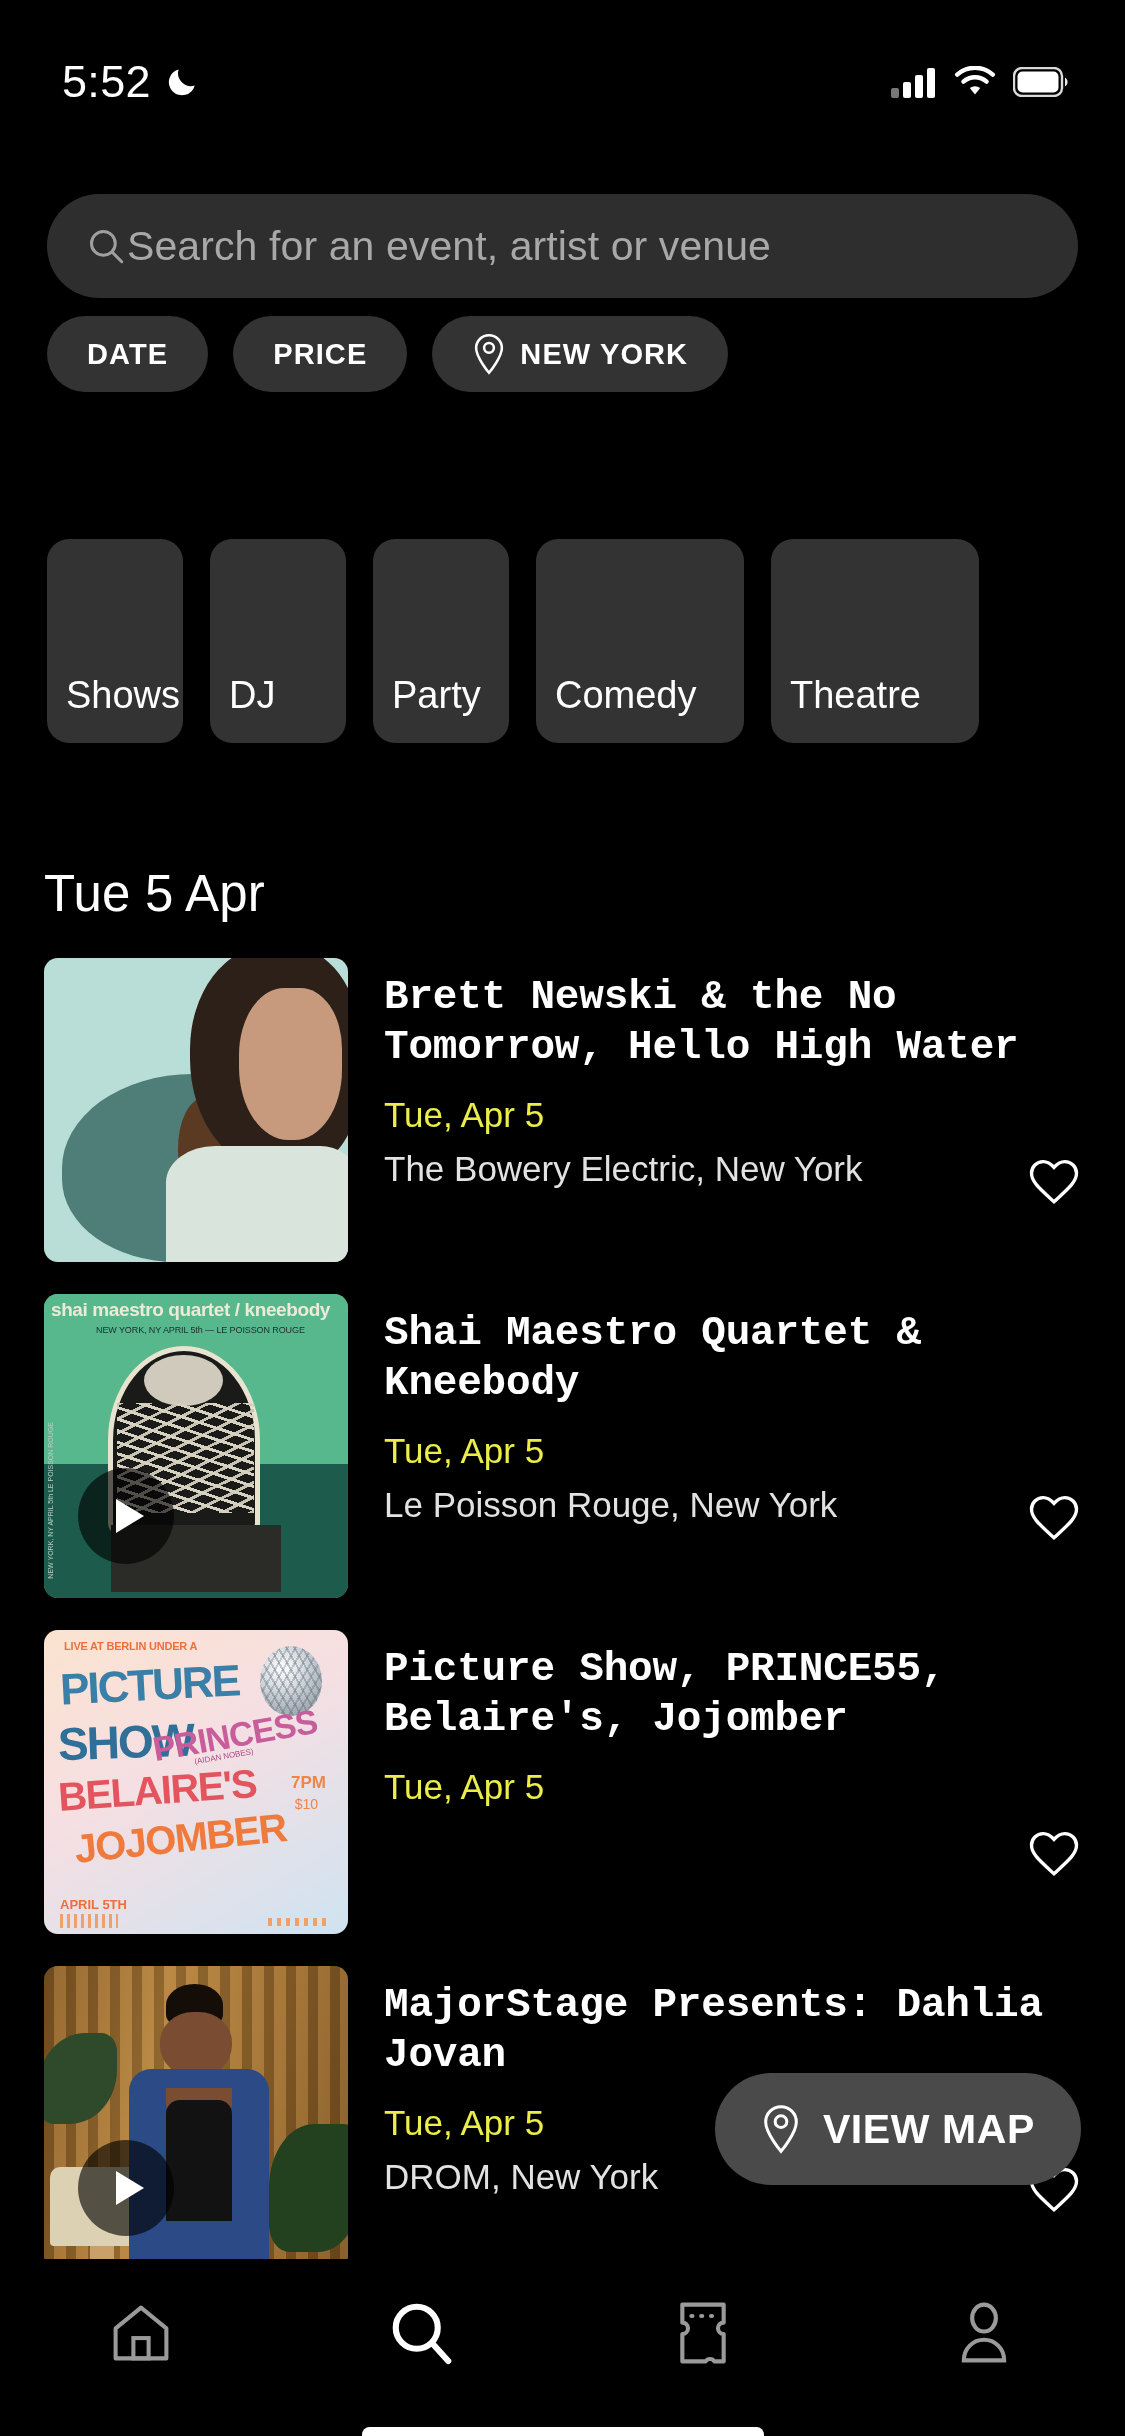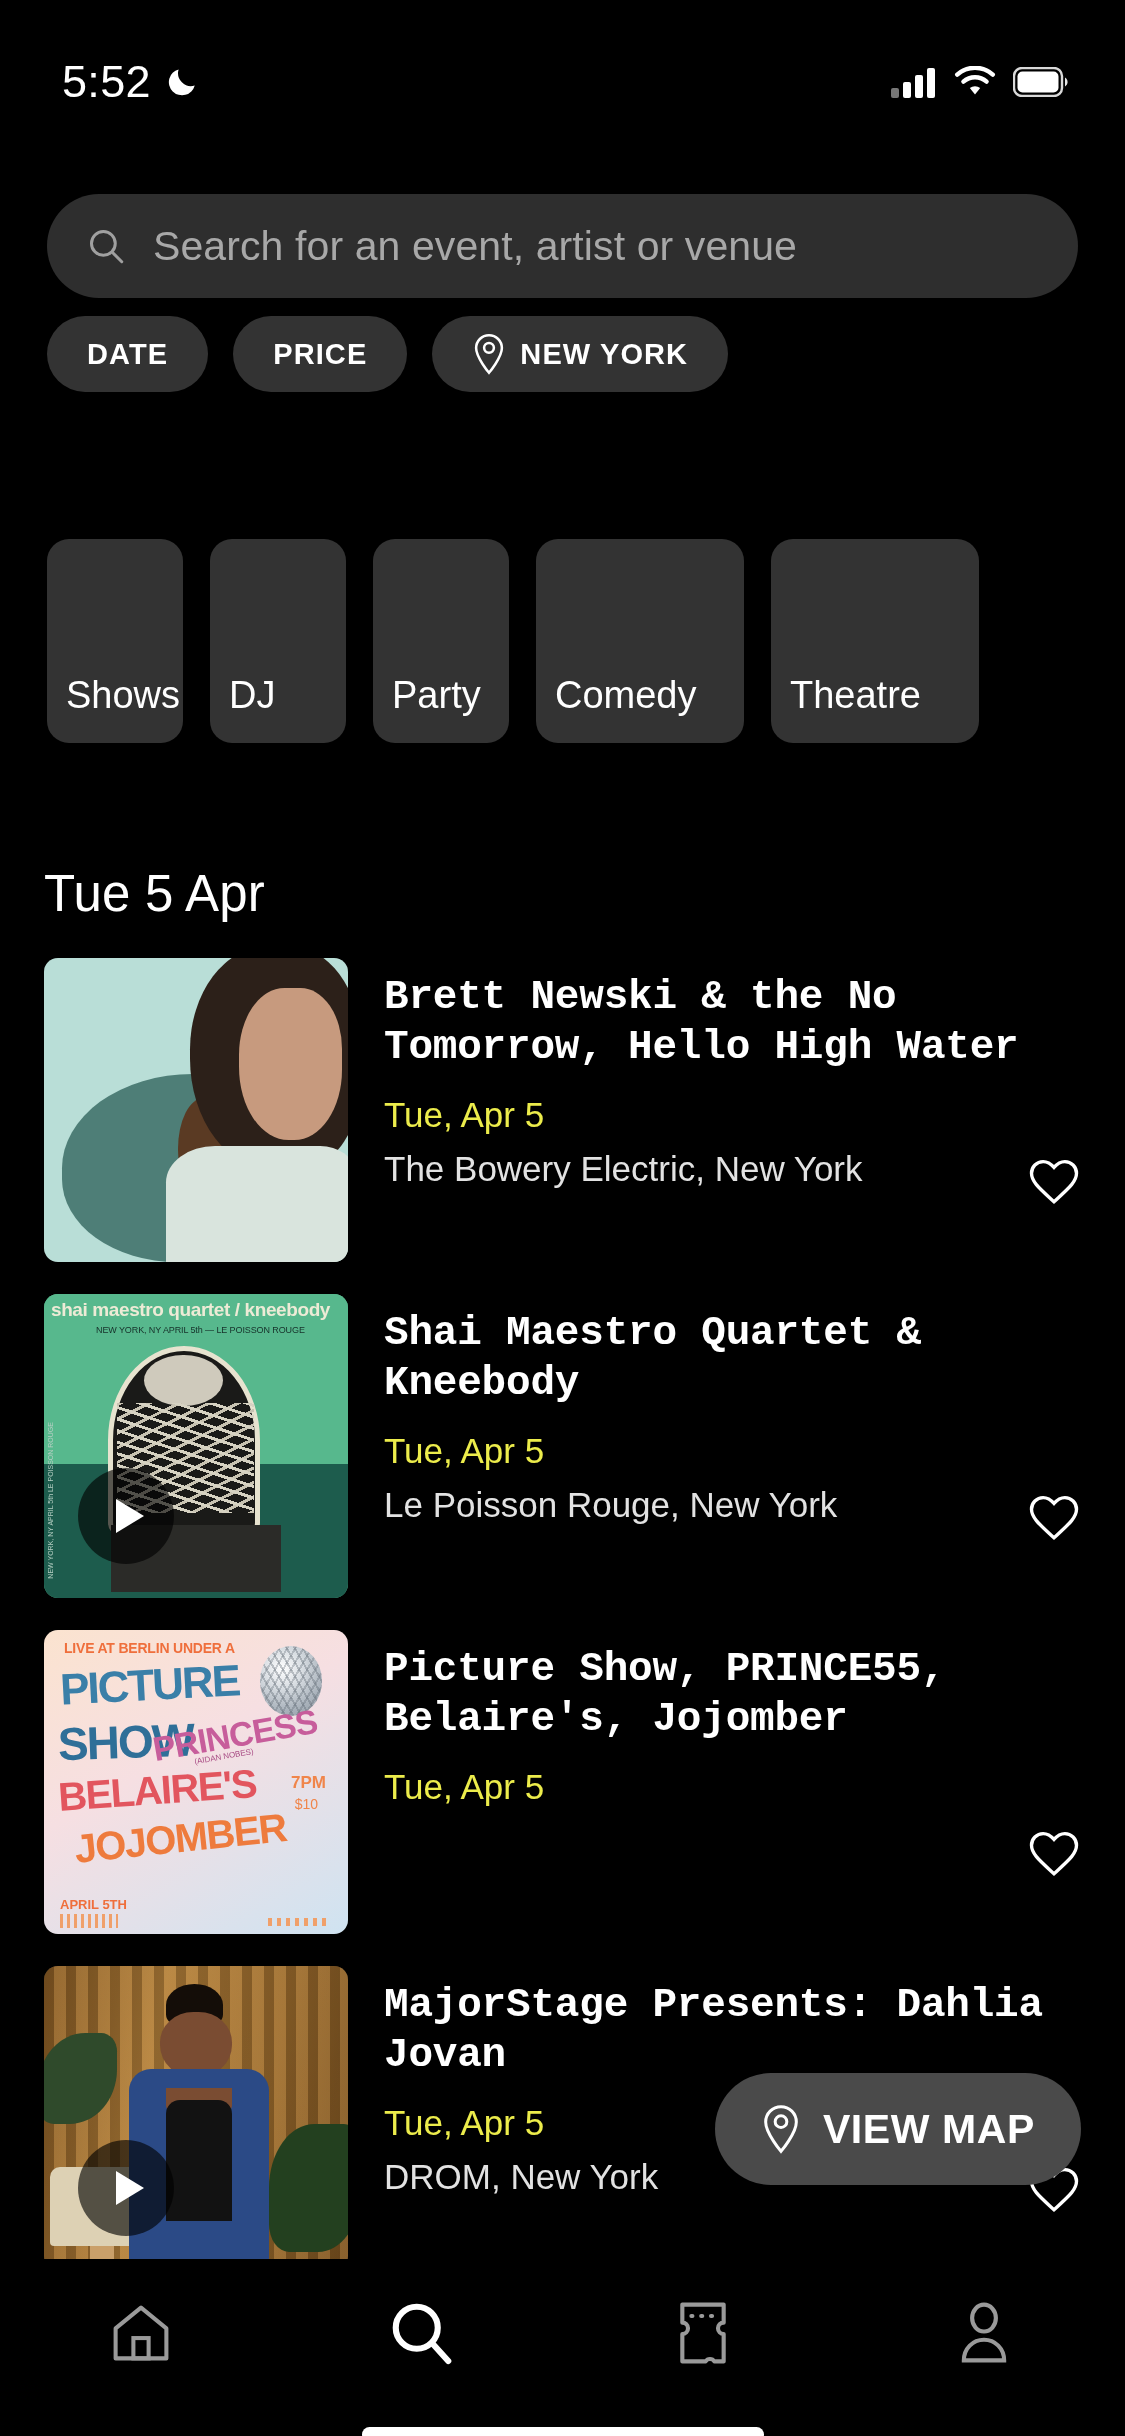--- a/index.html
+++ b/index.html
@@ -21,21 +21,20 @@
   .status-time { color:#fff; font-size:45px; font-weight:500; letter-spacing:0.3px; }
   .moon-icon { width:34px; height:34px; display:block; }
   .status-right { display:flex; align-items:center; gap:16px; }
 
   
   .searchbar {
     position:absolute; top:166px; left:47px;
     width:1031px; height:104px;
     background:#2e2e2e; border-radius:52px;
     display:flex; align-items:center; padding:0 38px;
-    gap:26px;
   }
   .search-placeholder { color:#a8a8a8; font-size:41px; letter-spacing:0.1px; }
 
   
   .chiprow {
     position:absolute; top:288px; left:47px;
     display:flex; gap:25px; align-items:flex-start;
   }
   .chip {
     height:76px; border-radius:38px; background:#333333;
@@ -159,21 +158,21 @@
     background:#2b2b28;
   }
   .art2 .sidetext {
     position:absolute; left:3px; top:42%;
     color:#b6cfc3; font-size:7px; writing-mode:vertical-rl; transform:rotate(180deg);
     white-space:nowrap;
   }
 
   .art3 { width:100%; height:100%; position:relative;
     background:linear-gradient(150deg,#fbe3cf 0%,#f6dfe2 42%,#cfe3f1 100%); overflow:hidden; }
-  .art3 .l-top { position:absolute; top:10px; left:20px; color:#ef6f3c; font-size:14px; font-weight:bold; letter-spacing:-0.2px; }
+  .art3 .l-top { position:absolute; top:10px; left:20px; color:#ef6f3c; font-size:11px; font-weight:bold; letter-spacing:-0.2px; }
   .art3 .l-pic { position:absolute; top:30px; left:16px; color:#3a7fa8; font-size:44px; font-weight:bold; transform:rotate(-3deg); letter-spacing:-2px; }
   .art3 .l-show { position:absolute; top:85px; left:14px; color:#2f6f98; font-size:46px; font-weight:bold; transform:rotate(-2deg); letter-spacing:-2px; }
   .art3 .l-princess { position:absolute; top:86px; left:108px; color:#c75d9b; font-size:34px; font-weight:bold; transform:rotate(-10deg); letter-spacing:-1px; }
   .art3 .l-aidan { position:absolute; top:122px; left:150px; color:#a94e86; font-size:8px; transform:rotate(-10deg); }
   .art3 .l-belaires { position:absolute; top:138px; left:14px; color:#e2555e; font-size:40px; font-weight:bold; transform:rotate(-4deg); letter-spacing:-1.5px; }
   .art3 .l-jojomber { position:absolute; top:186px; left:30px; color:#ee7b3d; font-size:40px; font-weight:bold; transform:rotate(-6deg); letter-spacing:-1.5px; }
   .art3 .l-7pm { position:absolute; top:143px; right:22px; color:#f0854a; font-size:17px; font-weight:bold; }
   .art3 .l-10 { position:absolute; top:166px; right:30px; color:#f0854a; font-size:14px; font-weight:normal; }
   .art3 .l-april { position:absolute; bottom:22px; left:16px; color:#ef6f3c; font-size:13px; font-weight:bold; }
   .art3 .bars { position:absolute; bottom:6px; left:16px; width:58px; height:14px;

